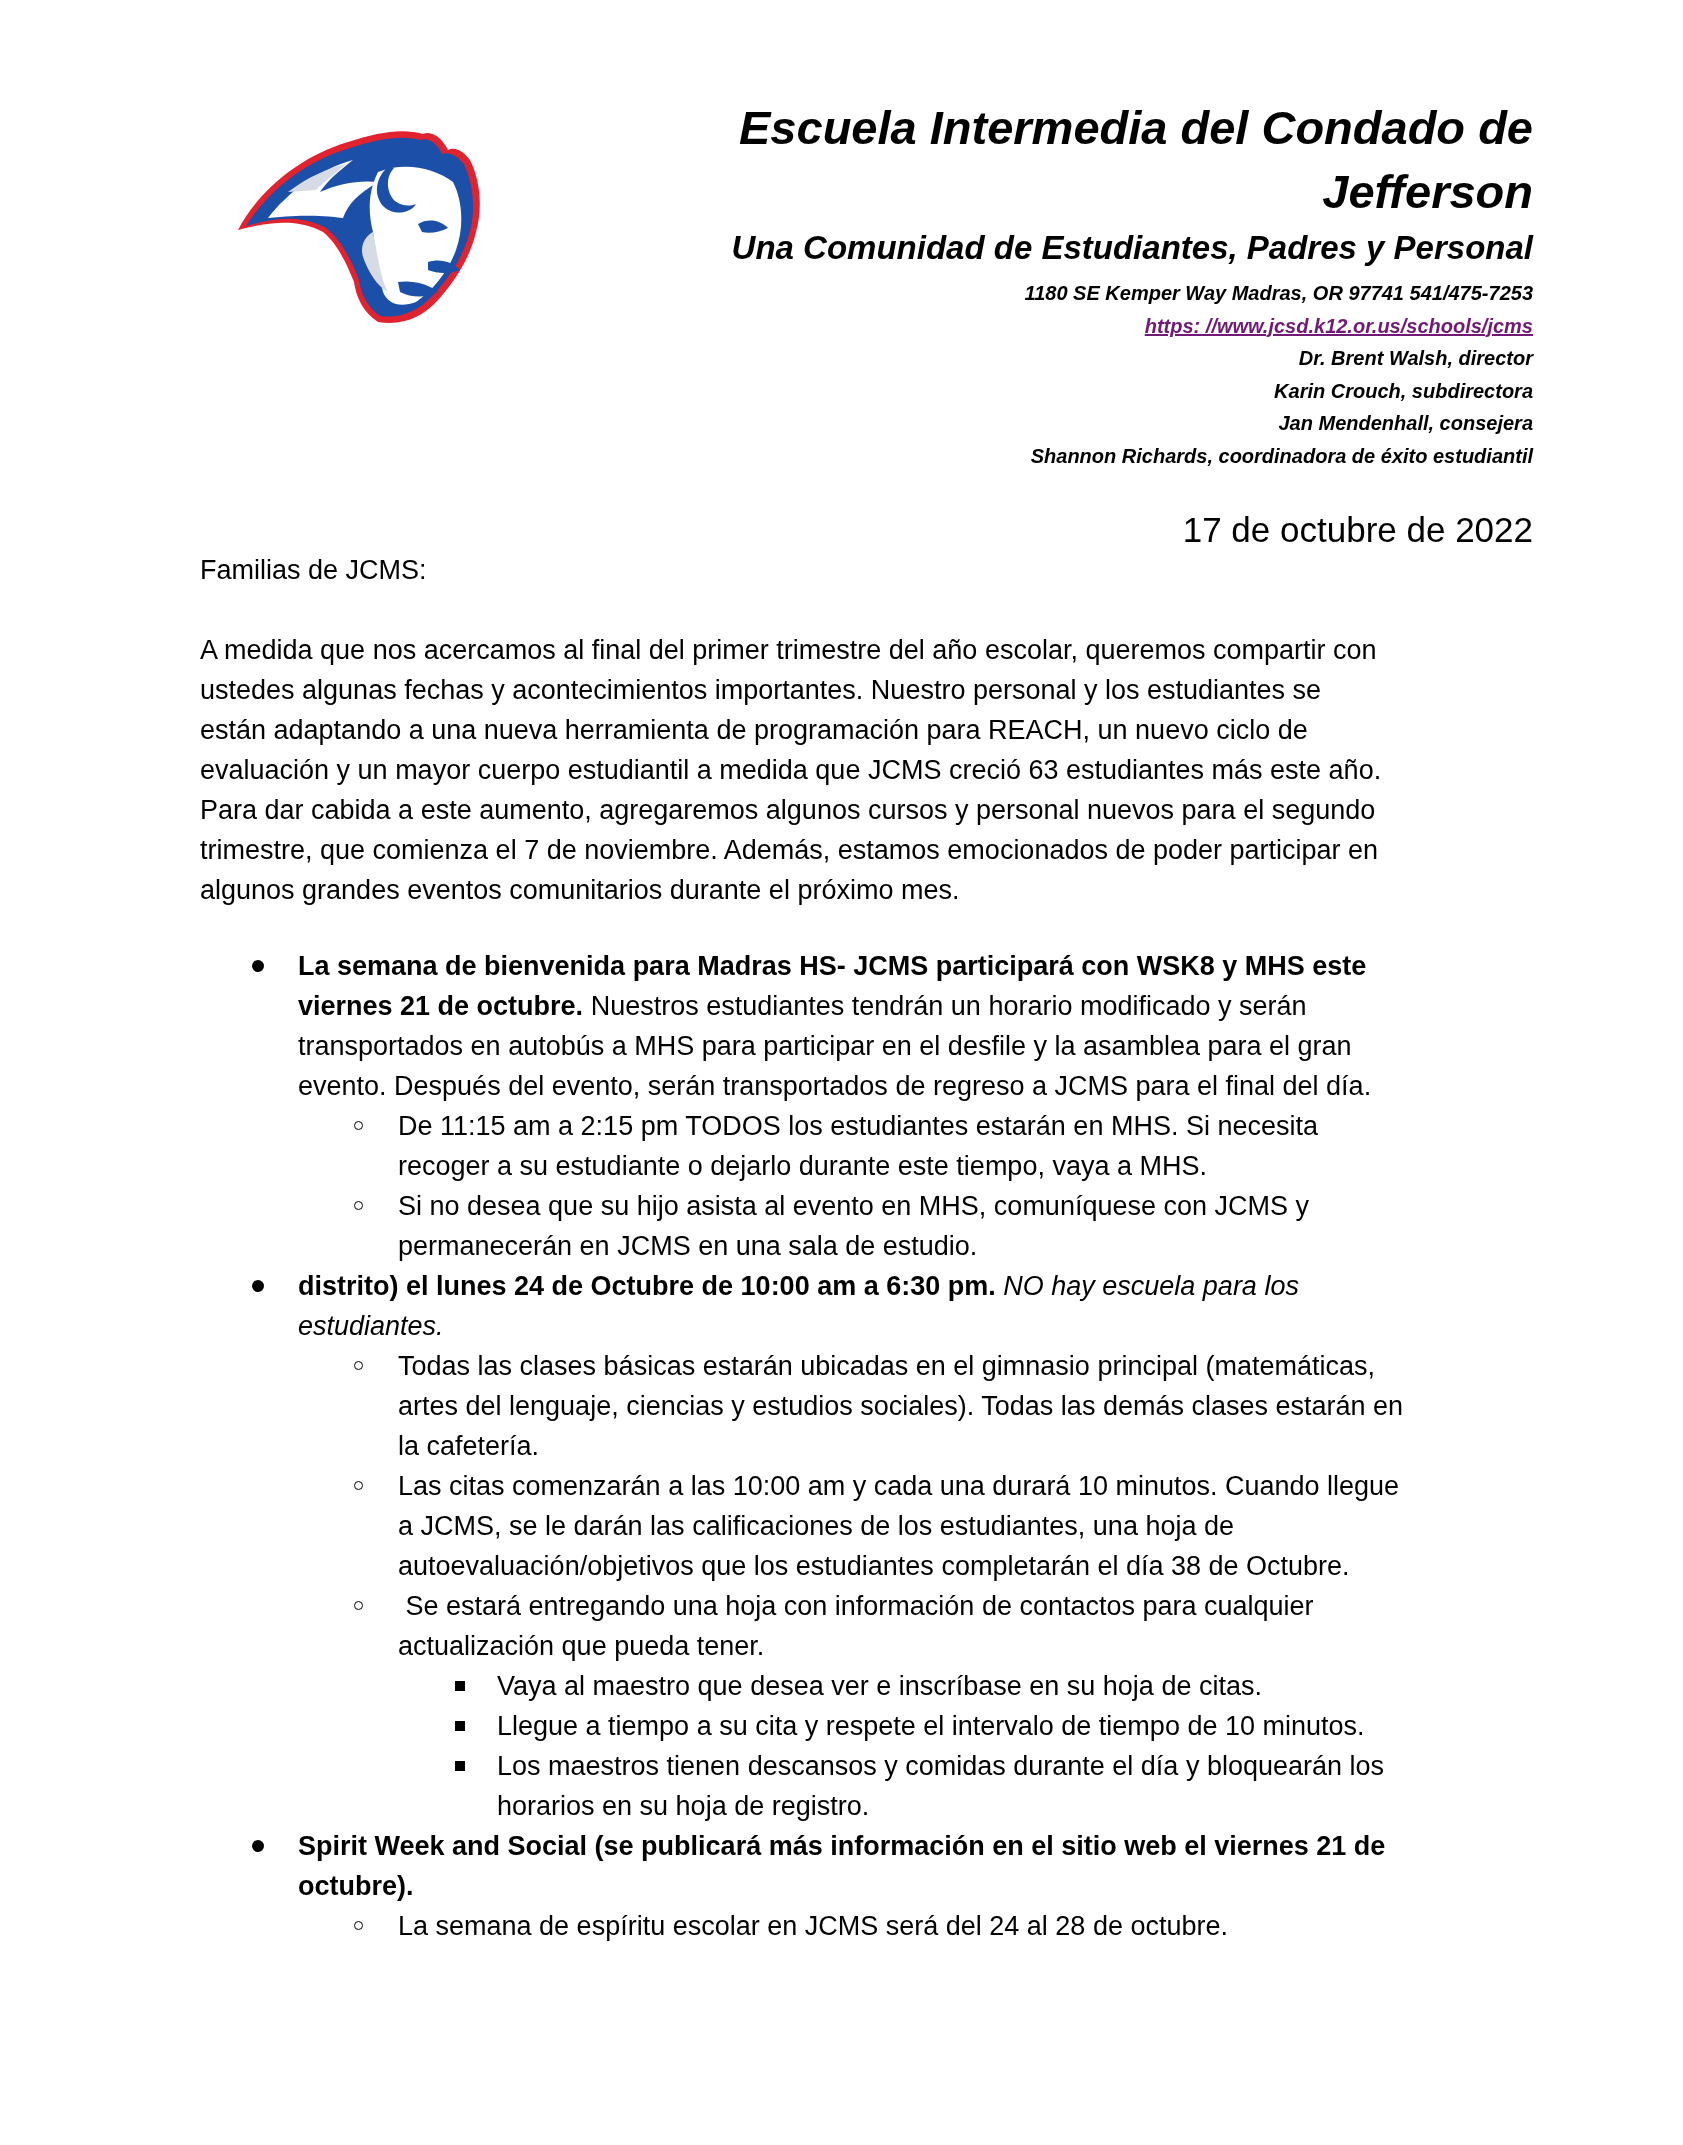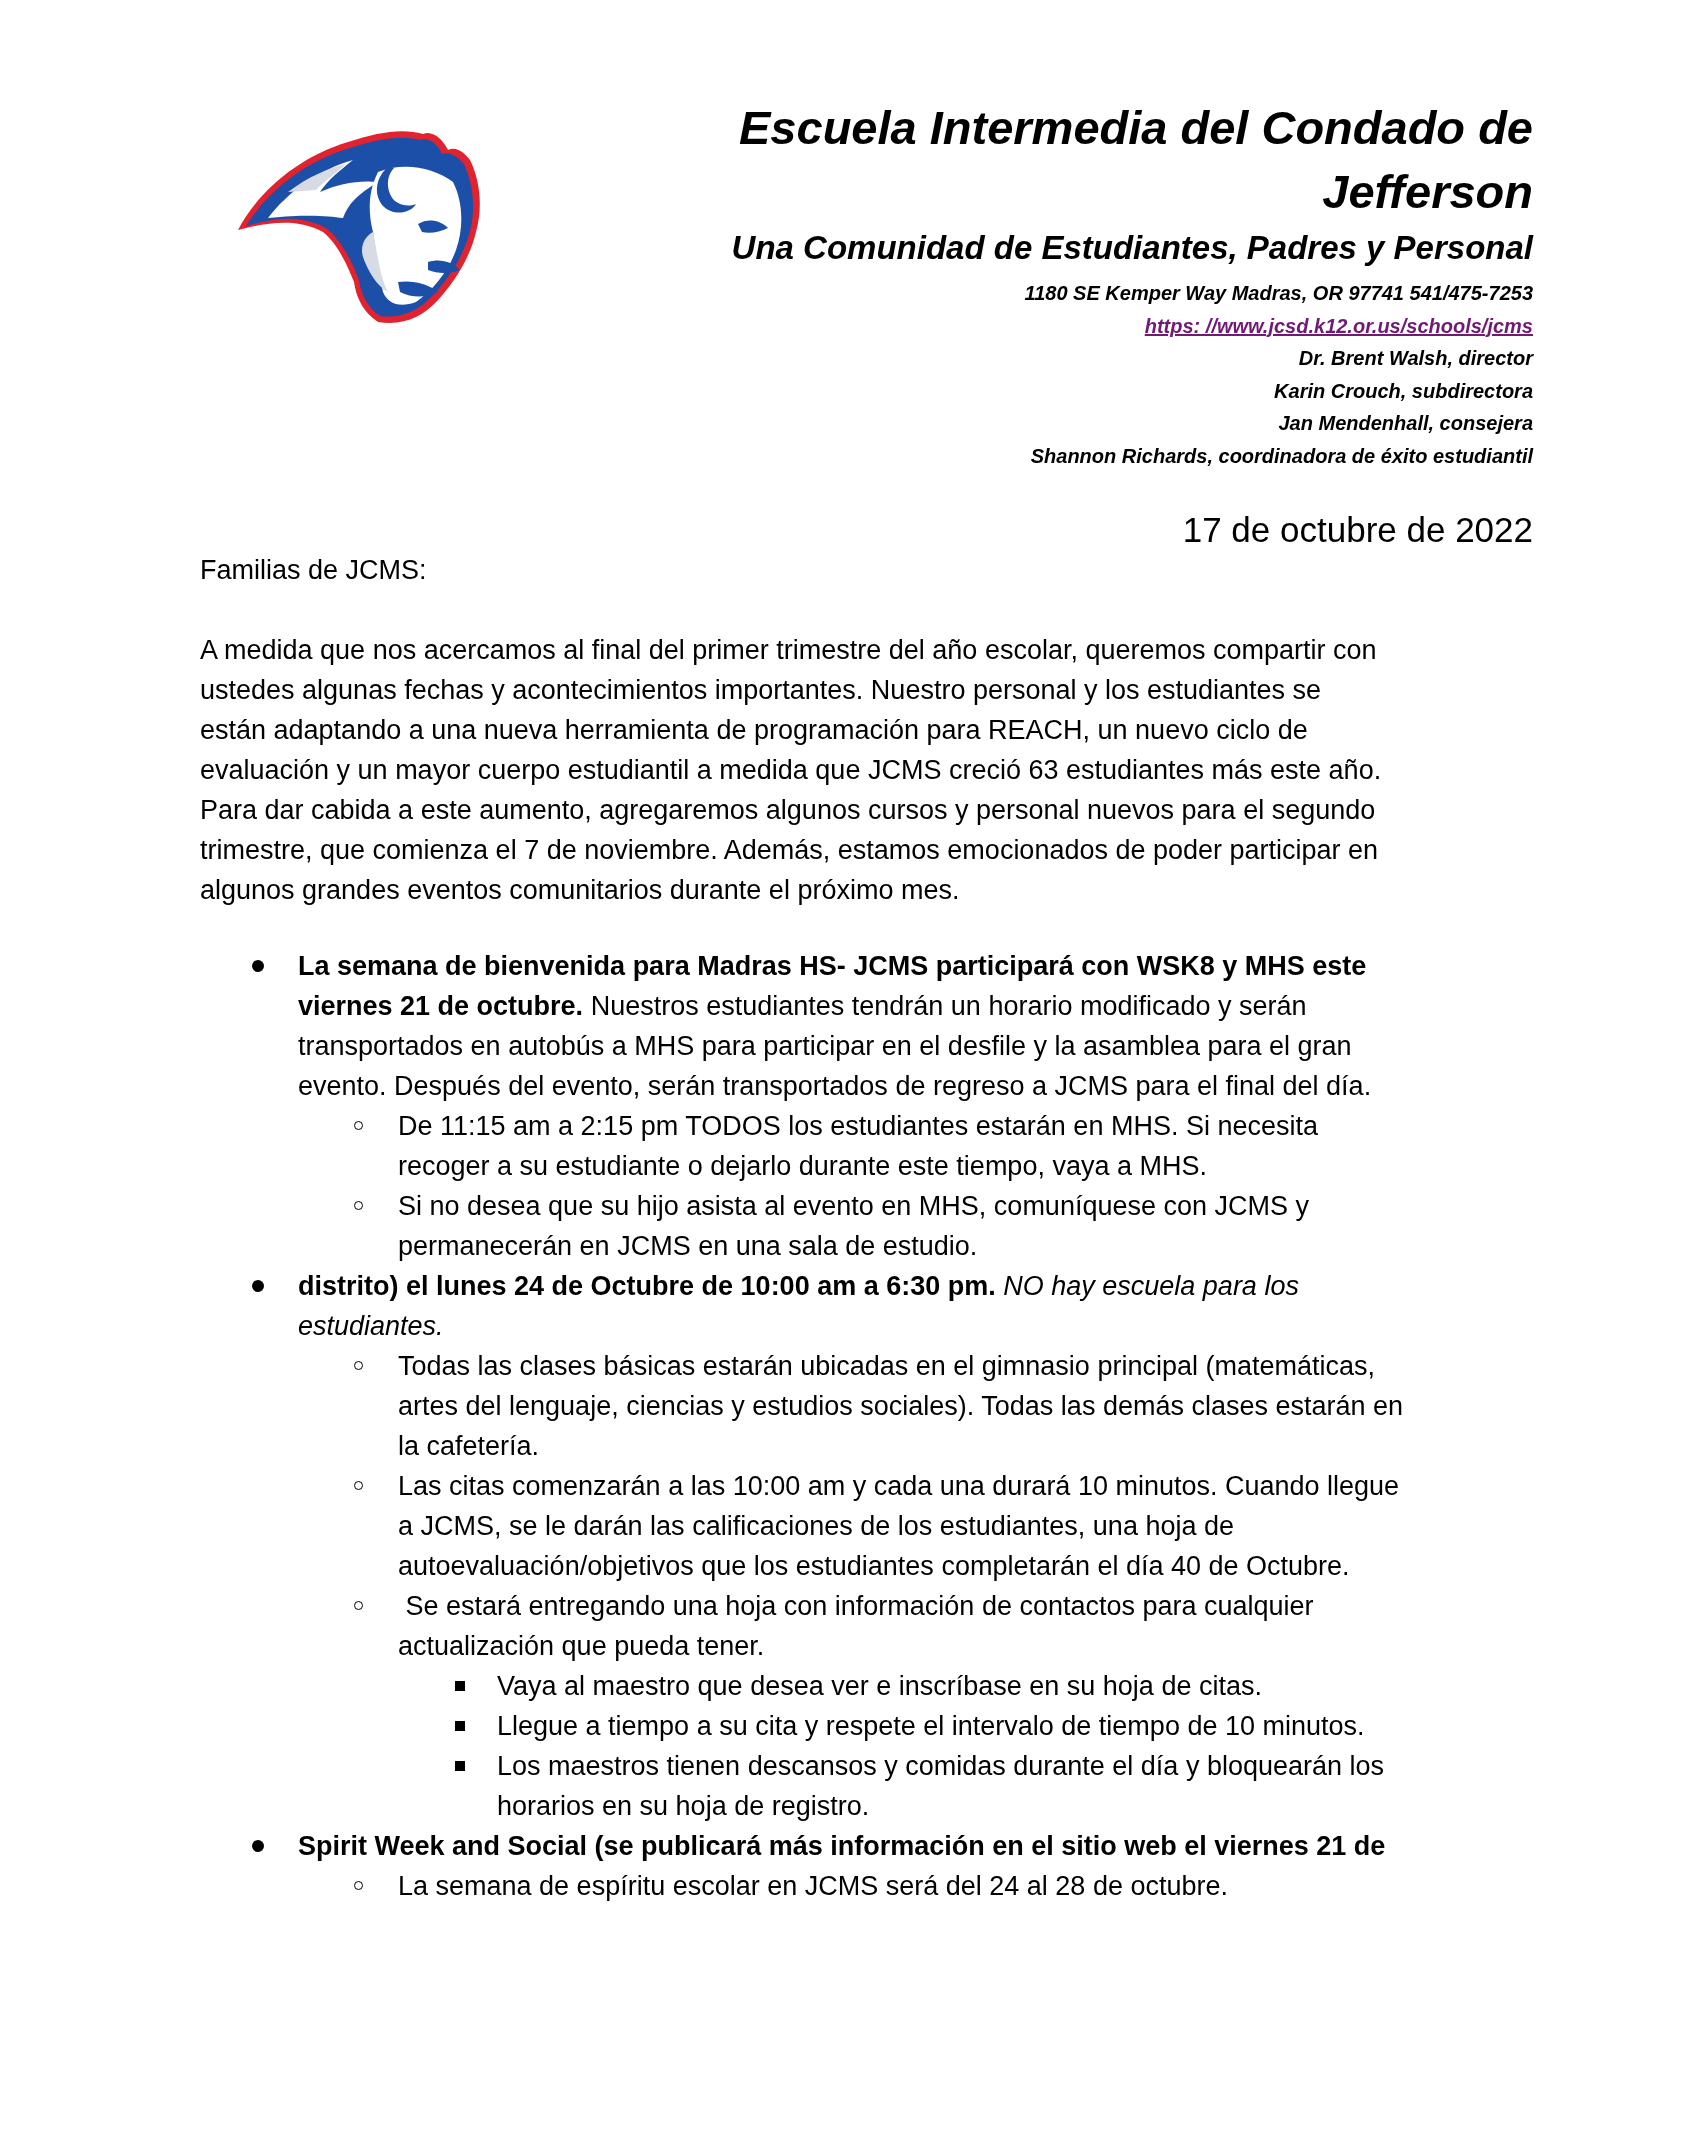--- a/index.html
+++ b/index.html
@@ -116,21 +116,21 @@
     <div class="l2">
       <span class="bullet"></span>
       <div>Todas las clases básicas estarán ubicadas en el gimnasio principal (matemáticas,</div>
       <div>artes del lenguaje, ciencias y estudios sociales). Todas las demás clases estarán en</div>
       <div>la cafetería.</div>
     </div>
     <div class="l2">
       <span class="bullet"></span>
       <div>Las citas comenzarán a las 10:00 am y cada una durará 10 minutos. Cuando llegue</div>
       <div>a JCMS, se le darán las calificaciones de los estudiantes, una hoja de</div>
-      <div>autoevaluación/objetivos que los estudiantes completarán el día 40 de Octubre.</div>
+      <div>autoevaluación/objetivos que los estudiantes completarán el día 38 de Octubre.</div>
     </div>
     <div class="l2">
       <span class="bullet"></span>
       <div style="white-space:pre"> Se estará entregando una hoja con información de contactos para cualquier</div>
       <div>actualización que pueda tener.</div>
     </div>
     <div class="l3">
       <span class="bullet"></span>
       <div>Vaya al maestro que desea ver e inscríbase en su hoja de citas.</div>
     </div>
@@ -140,20 +140,21 @@
     </div>
     <div class="l3">
       <span class="bullet"></span>
       <div>Los maestros tienen descansos y comidas durante el día y bloquearán los</div>
       <div>horarios en su hoja de registro.</div>
     </div>
 
     <div class="l1">
       <span class="bullet"></span>
       <div class="b">Spirit Week and Social (se publicará más información en el sitio web el viernes 21 de</div>
+      <div class="b">octubre).</div>
     </div>
     <div class="l2">
       <span class="bullet"></span>
       <div>La semana de espíritu escolar en JCMS será del 24 al 28 de octubre.</div>
     </div>
 
   </div>
 </div>
 
 </body></html>

